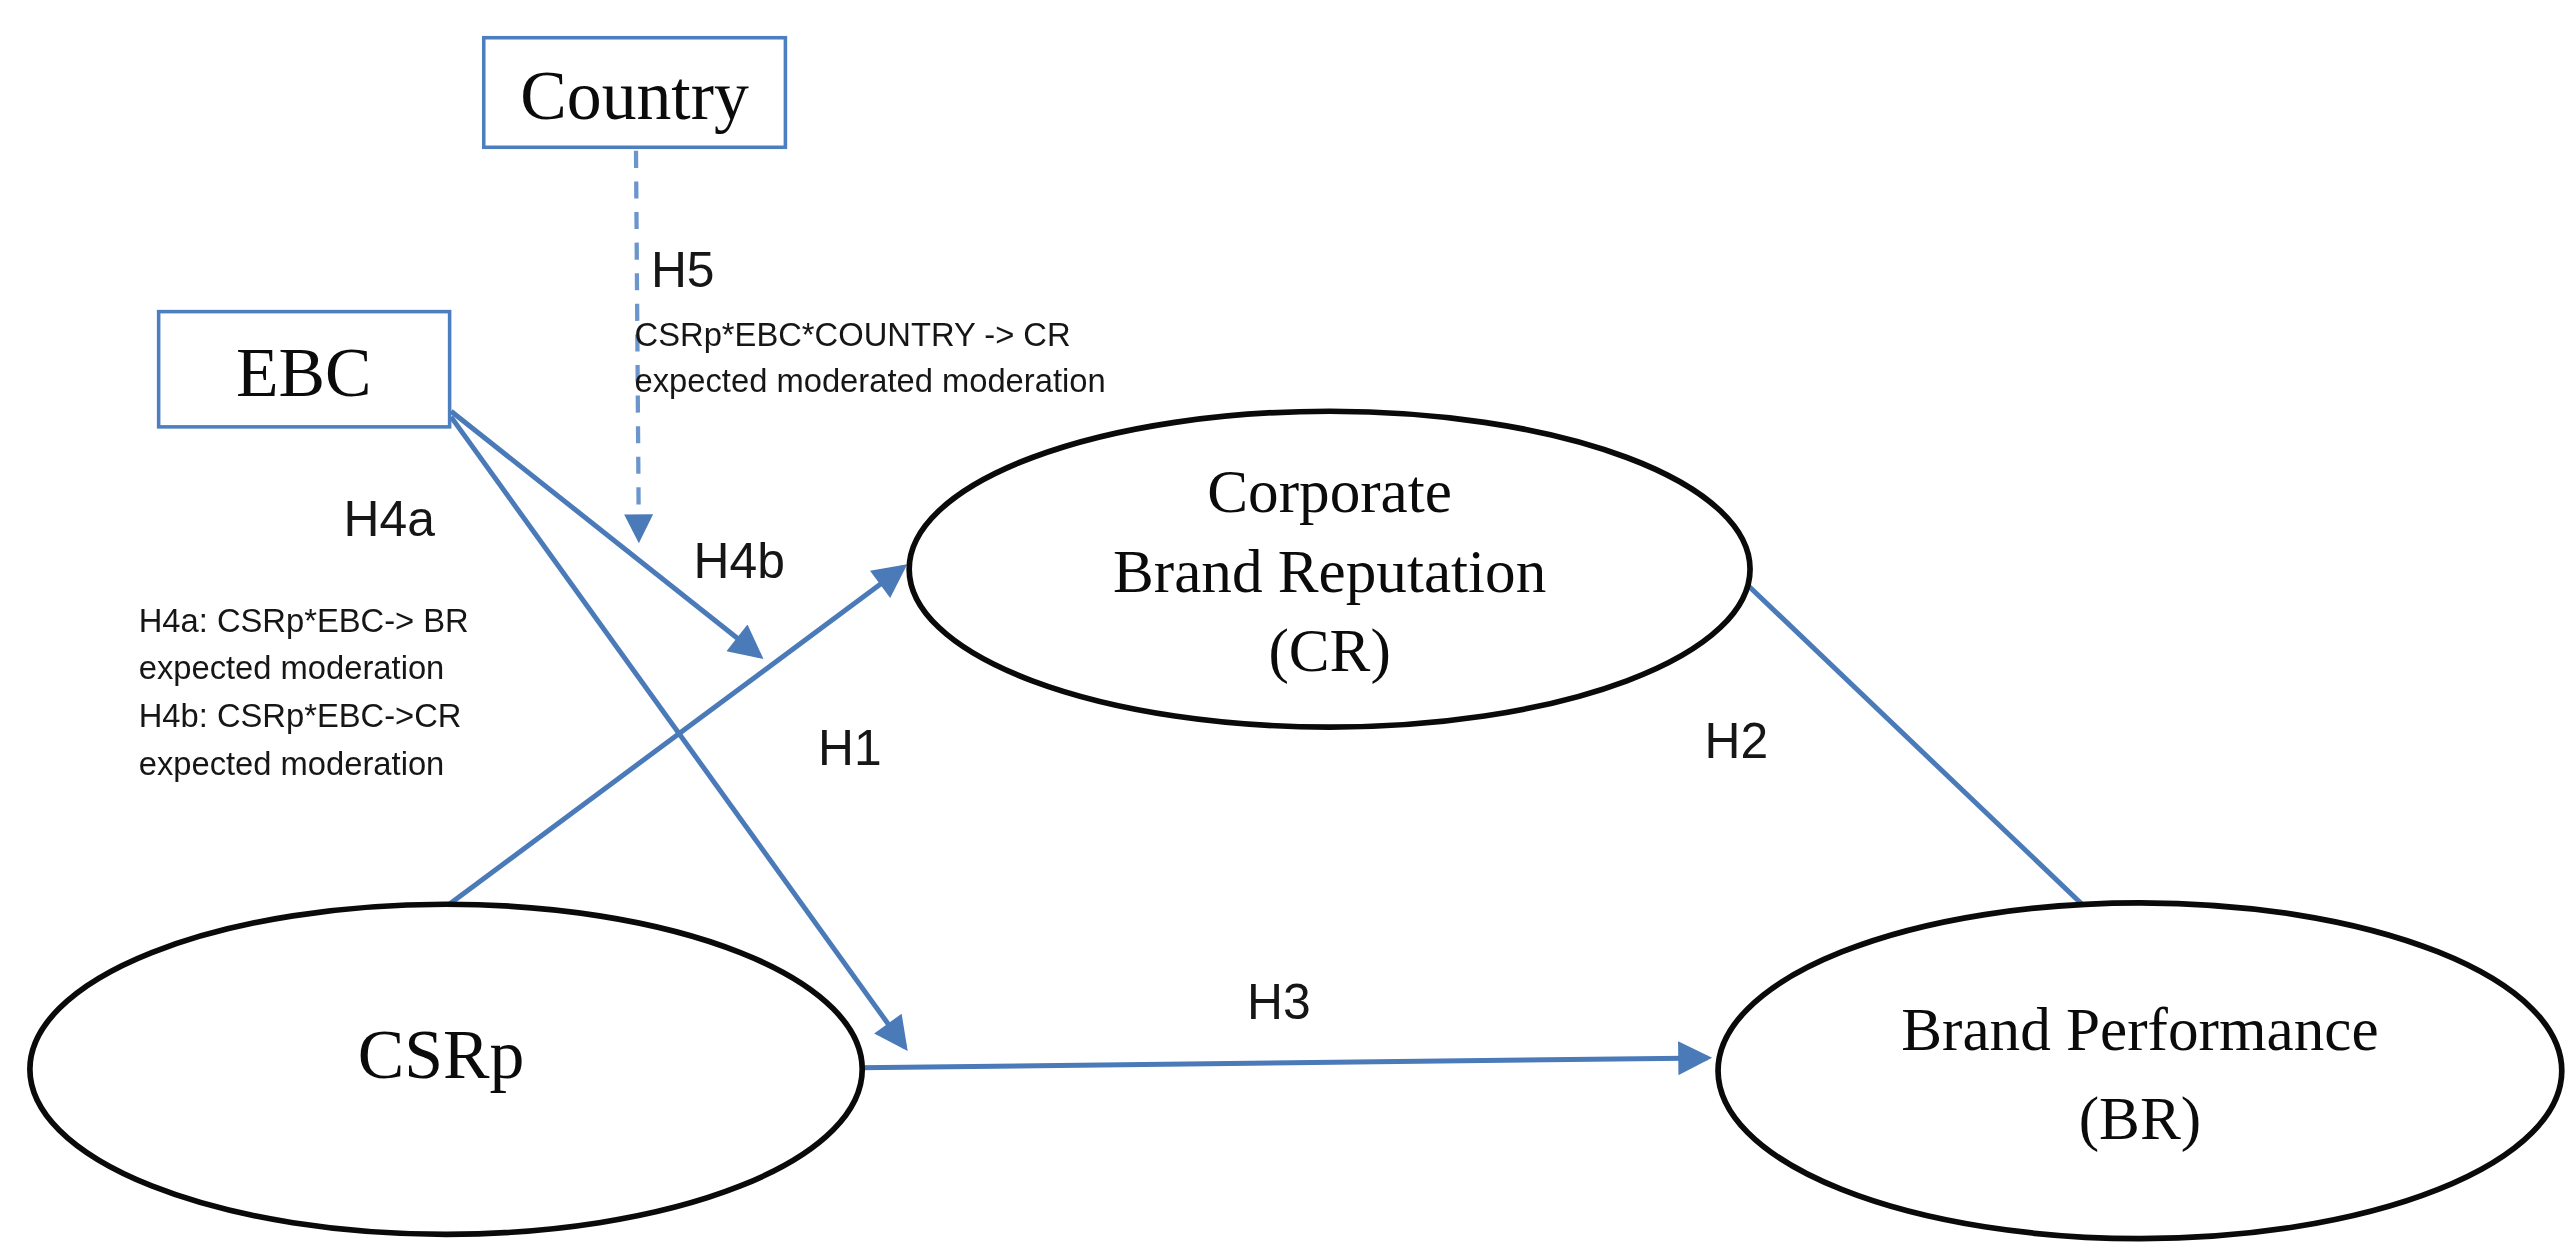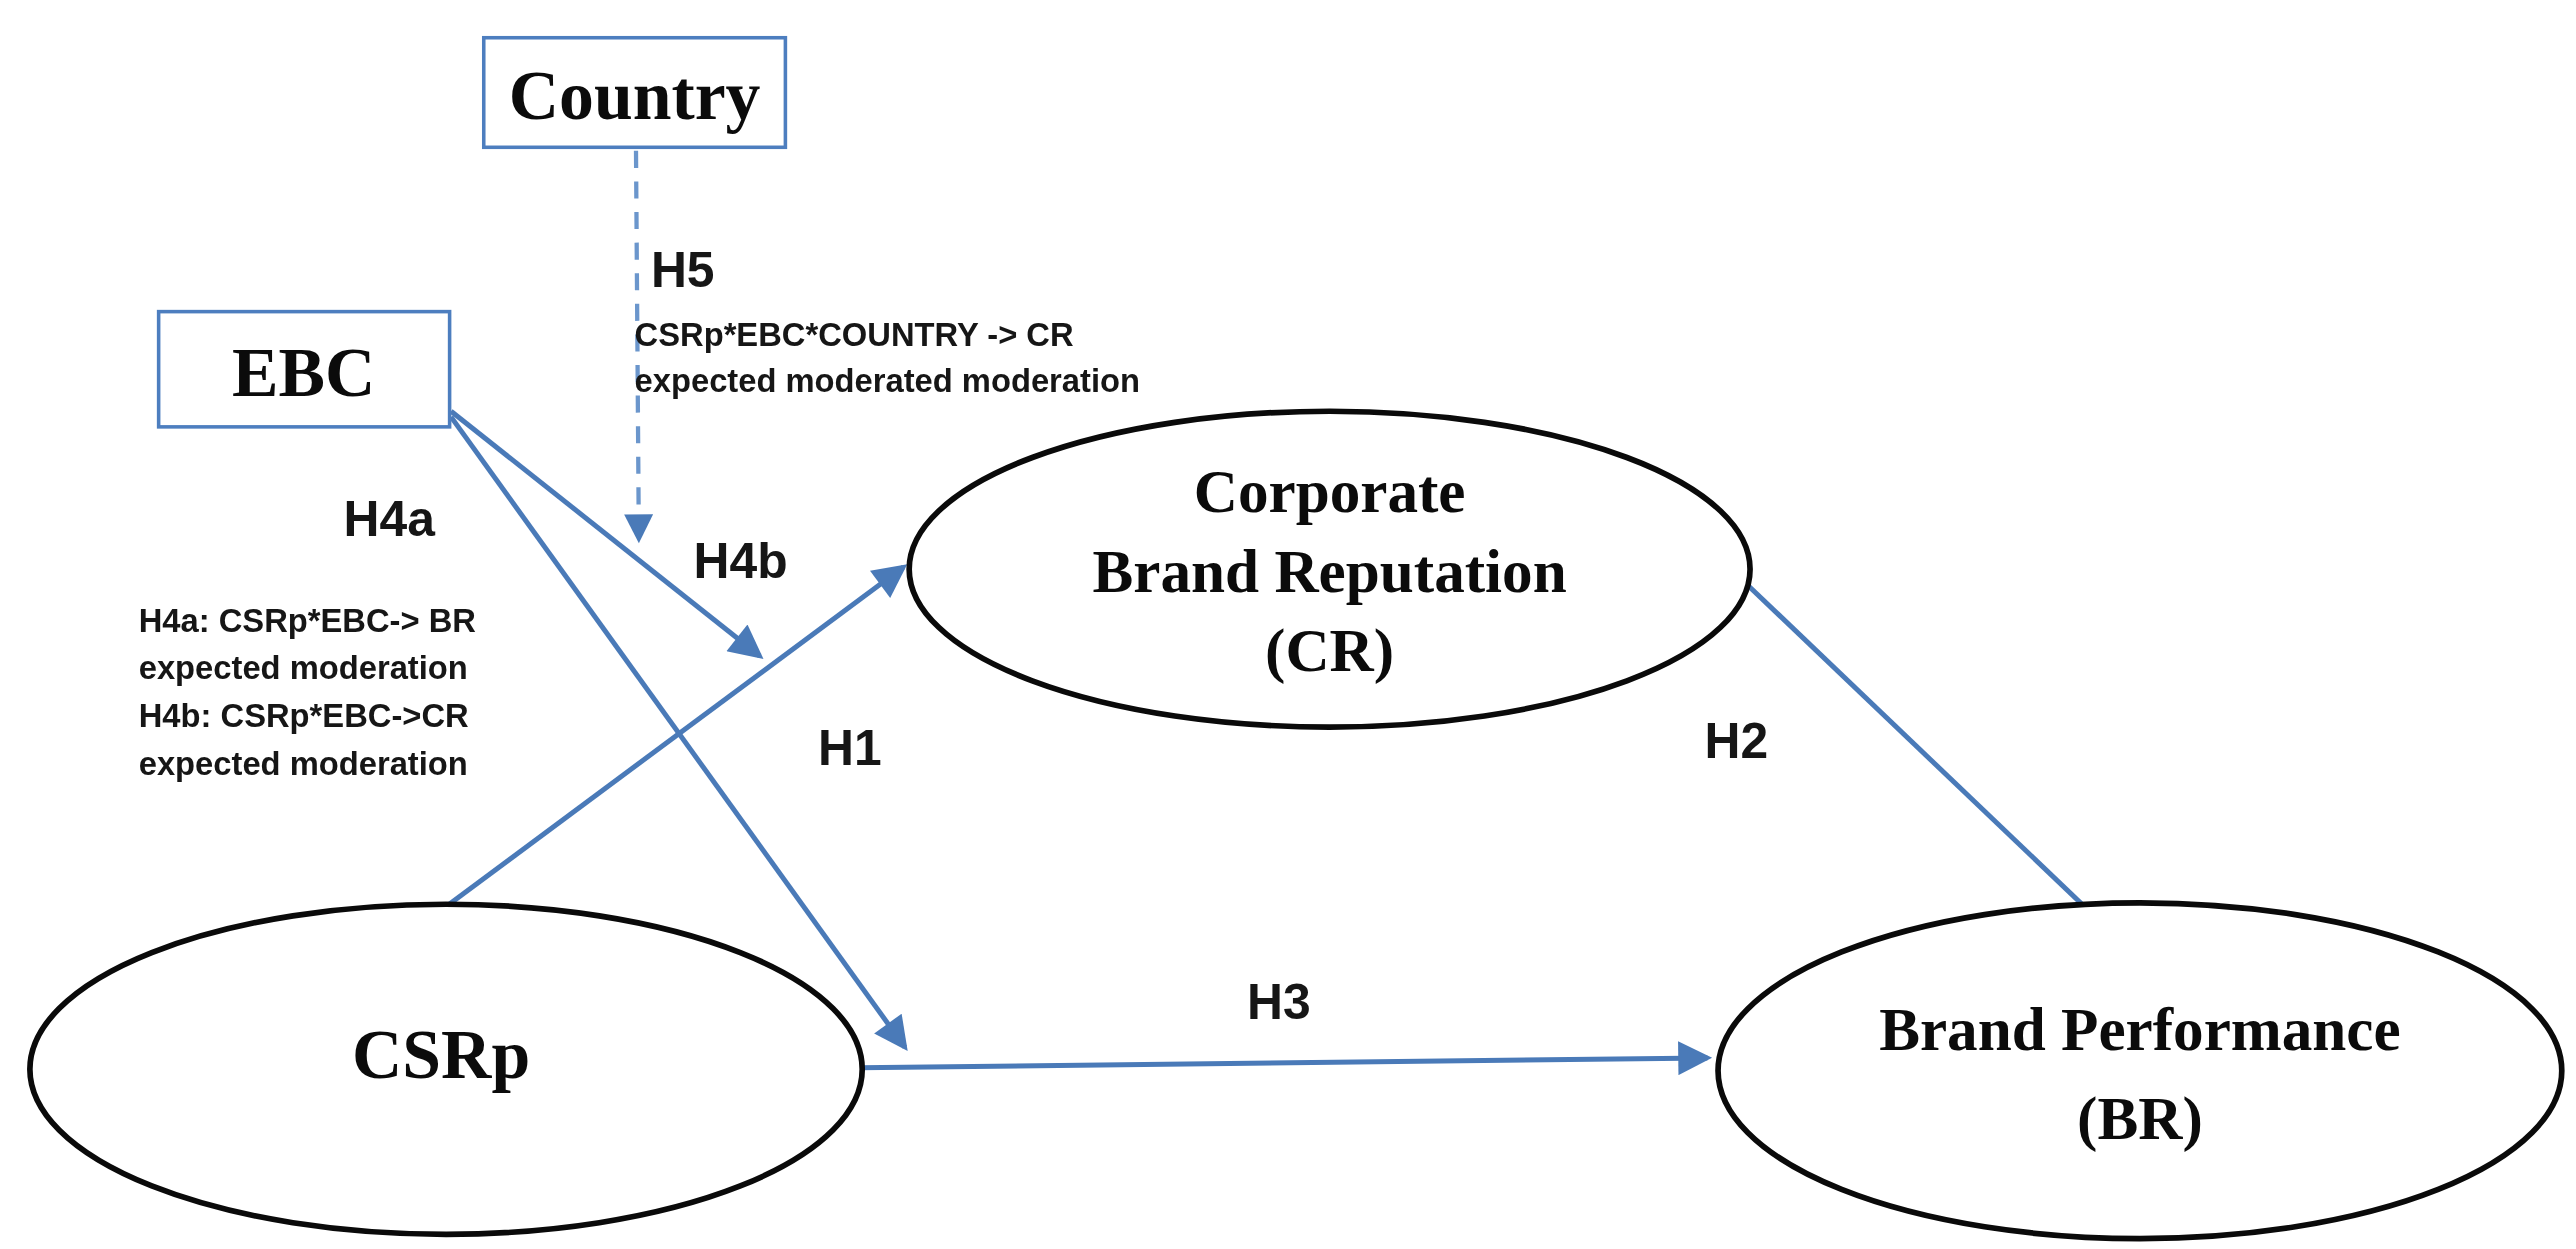--- a/index.html
+++ b/index.html
@@ -6,21 +6,20 @@
     margin: 0;
     padding: 0;
     background: #ffffff;
   }
   .stage {
     position: relative;
     width: 2576px;
     height: 1250px;
     background: #ffffff;
     overflow: hidden;
-    font-weight: bold;
   }
   svg { display: block; }
   .node-serif {
     font-family: "Liberation Serif", "DejaVu Serif", serif;
     fill: #0b0b0b;
   }
   .ell-label   { font-size: 86px; }
   .ell-label-lg{ font-size: 98px; }
   .h-label {
     font-family: "Liberation Sans", "DejaVu Sans", sans-serif;

